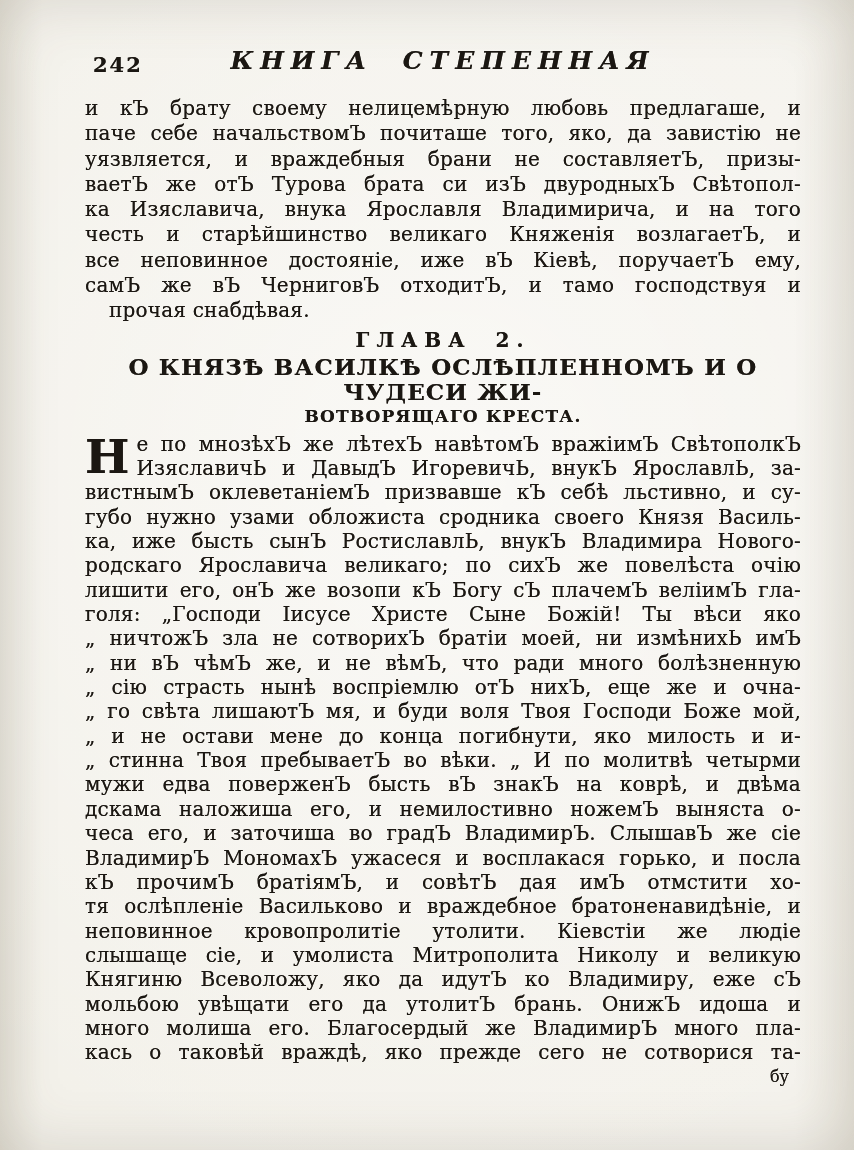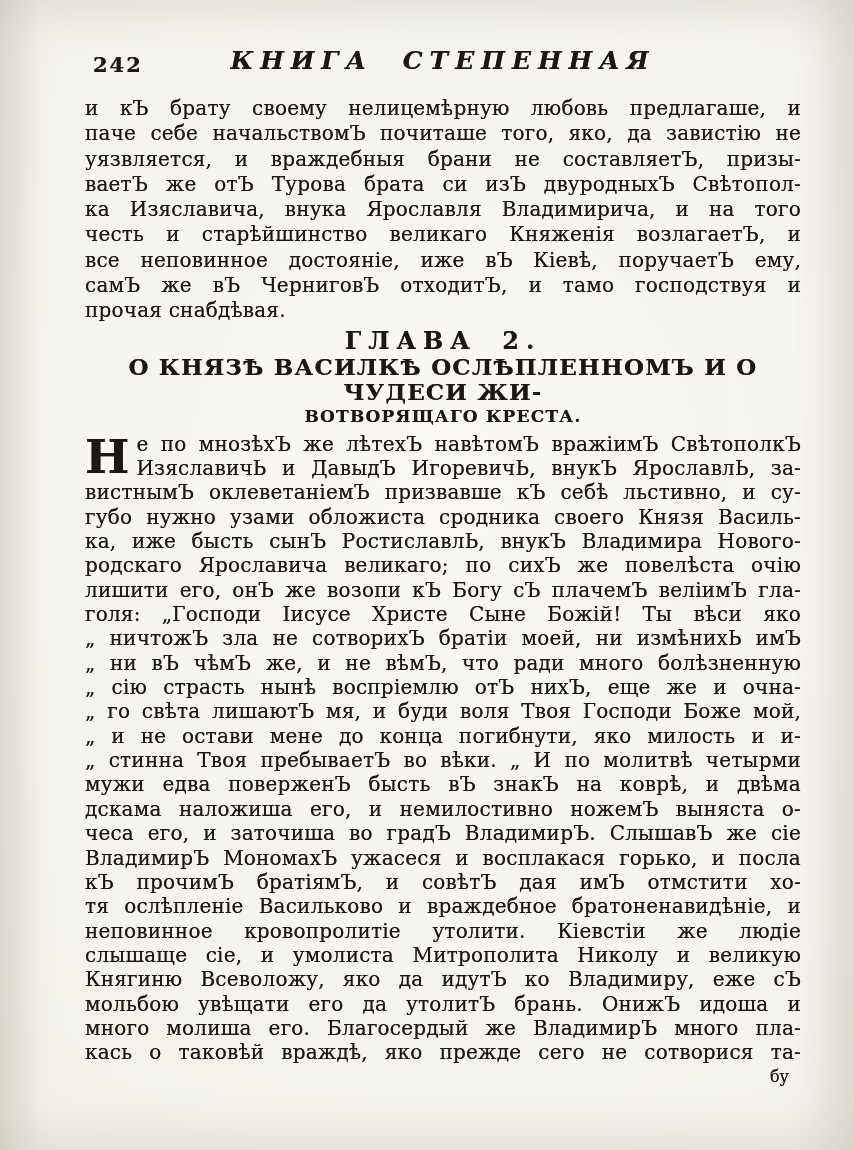--- a/index.html
+++ b/index.html
@@ -42,25 +42,25 @@
   .ln {
     font-size: 20px;
     line-height: 25.3px;
     text-align: justify;
     text-align-last: justify;
     letter-spacing: 0.2px;
     white-space: nowrap;
     overflow: visible;
   }
   .para2 .ln { line-height: 24.35px; }
-  .ln.last { text-align: right; text-align-last: left; }
+  .ln.last { text-align: right; text-align-last: left; margin-left: 24px; }
   .chapter { margin-top: 3px; }
   .chapter-title {
     text-align: left; text-align-last: center;
-    font-size: 24px; font-weight: bold;
+    font-size: 20px; font-weight: bold;
     letter-spacing: 7px; word-spacing: 10px;
     line-height: 27px;
   }
   .chapter-subtitle {
     text-align: center; text-align-last: center;
     font-size: 23px; font-weight: bold;
     letter-spacing: 1.2px;
     line-height: 25px;
   }
   .chapter-subtitle.second { font-size: 17px; }

